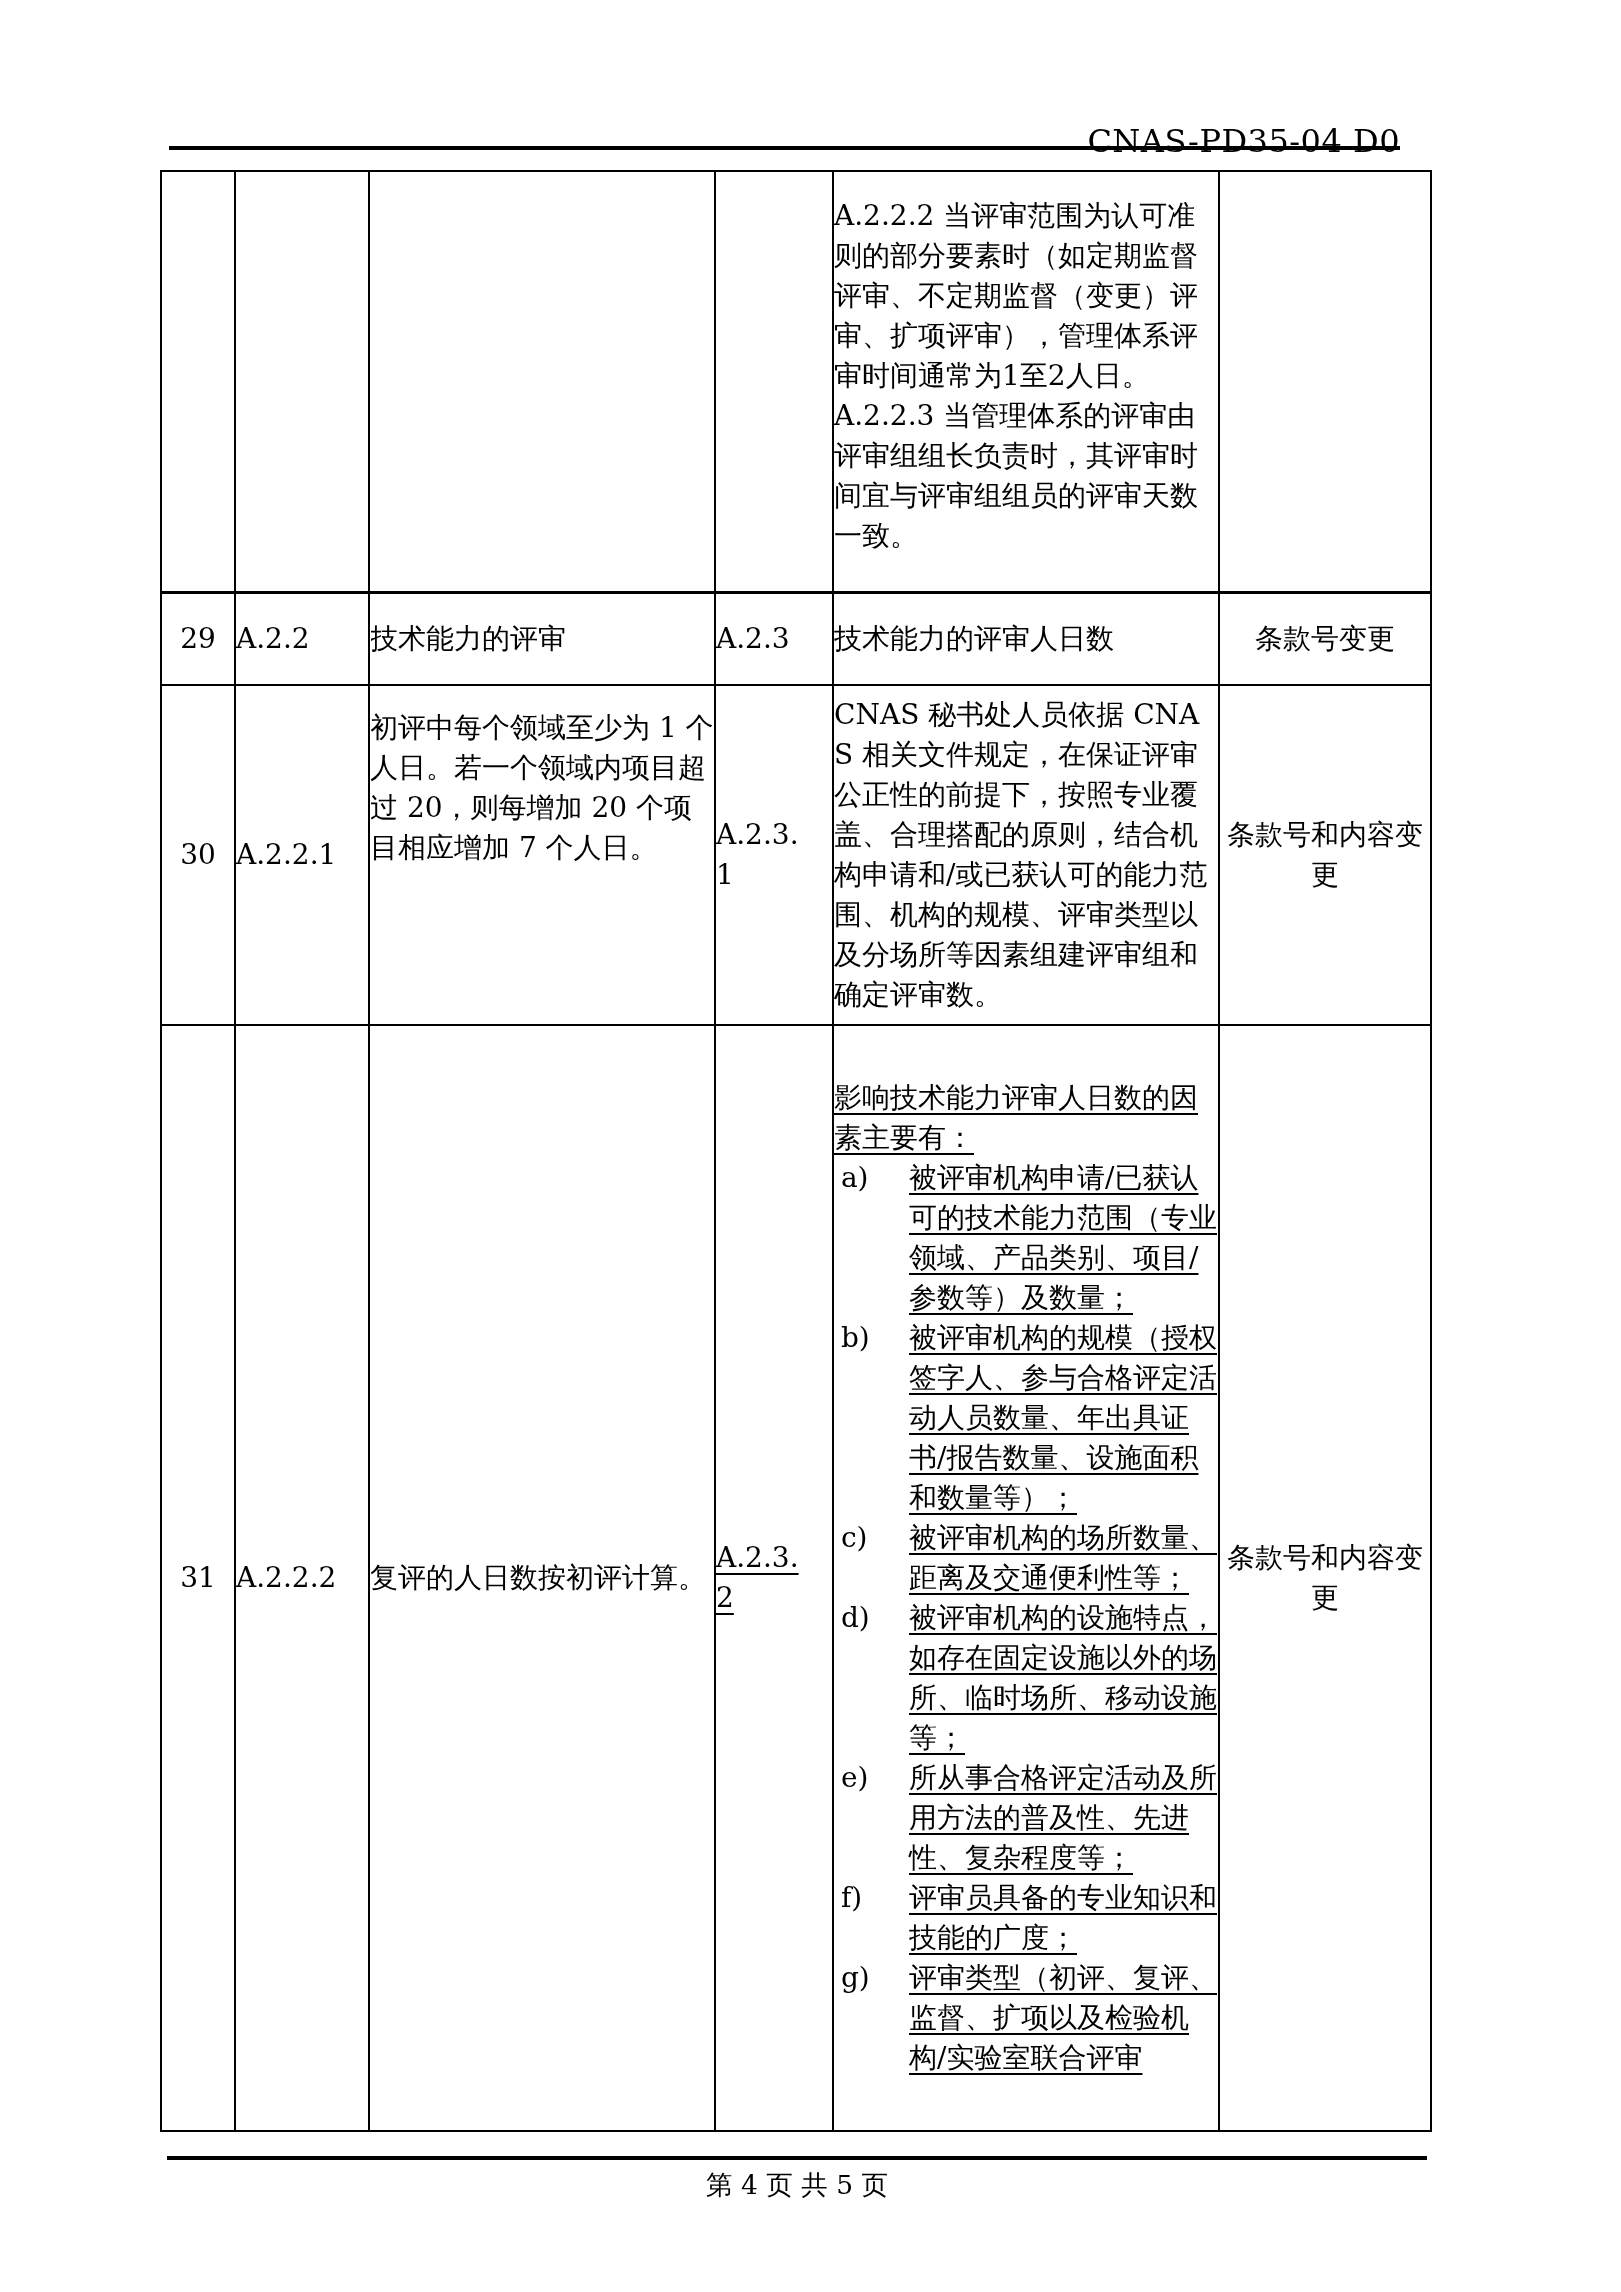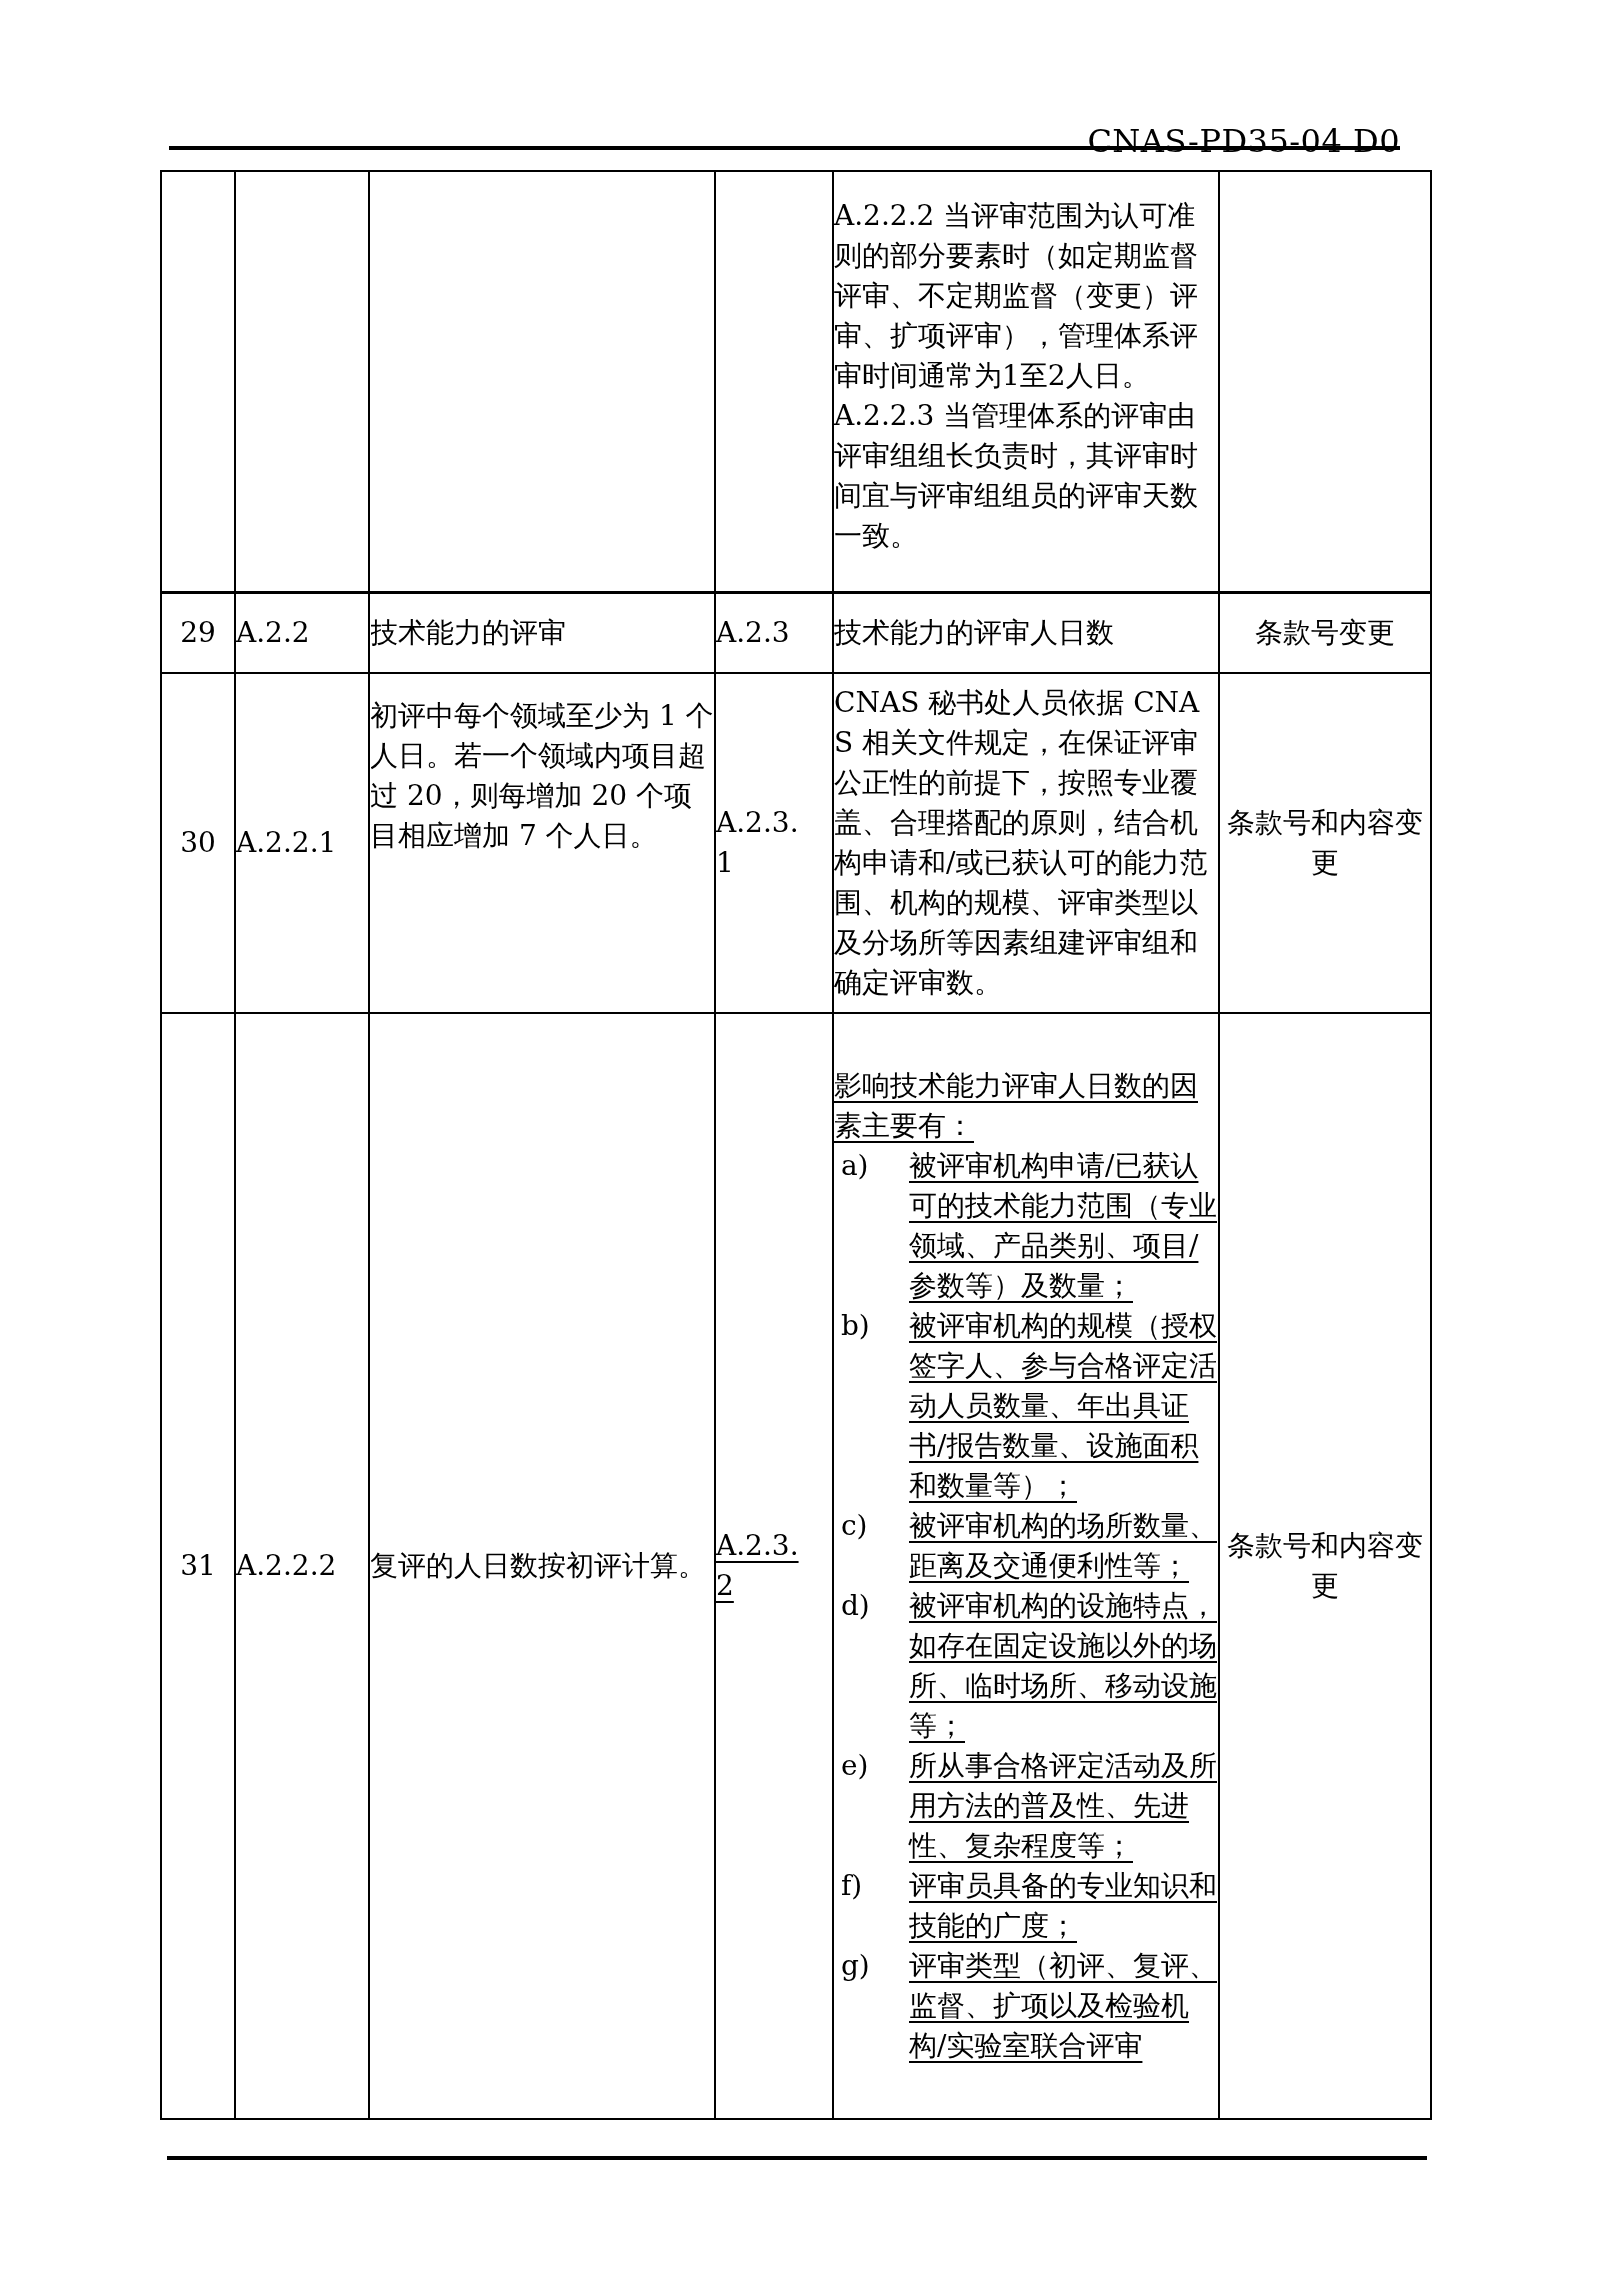--- a/index.html
+++ b/index.html
@@ -24,21 +24,21 @@
     border: 2.9px solid #000;
   }
   table.rev td {
     border: 2px solid #000;
     font-size: 28px; line-height: 40px;
     padding: 0; vertical-align: middle; overflow: hidden;
     word-break: break-all;
   }
   tr.r0 td { border-bottom-width: 3.9px; }
   tr.r0  { height: 421px; }
-  tr.r29 { height: 81px; }
+  tr.r29 { height: 93px; }
   tr.r30 { height: 340px; }
   tr.r31 { height: 1106px; }
 
   td.num { text-align: center; }
   td.oclause { padding-left: 12.7px; }
   td.otext { padding: 11.8px 7.8px 11.8px 10.8px; border-radius: 16px; }
   tr.r30 td.otext { vertical-align: top; padding-top: 21.6px; }
   td.nclause { padding-left: 12.7px; white-space: pre-line; }
   td.ntext { padding: 7.8px 5.9px; }
   tr.r0 td.ntext { vertical-align: top; padding-top: 24px; }
@@ -147,15 +147,16 @@
             <span class="itx u">评审类型（初评、复评、监督、扩项以及检验机构/实验室联合评审</span>
           </div>
         </td>
         <td class="change">条款号和内容变更</td>
       </tr>
 
     </tbody>
   </table>
 
   <div class="footer-rule"></div>
+  <div class="page-info">第 4 页 共 5 页</div>
 
 </div>
 
 
 </body></html>

